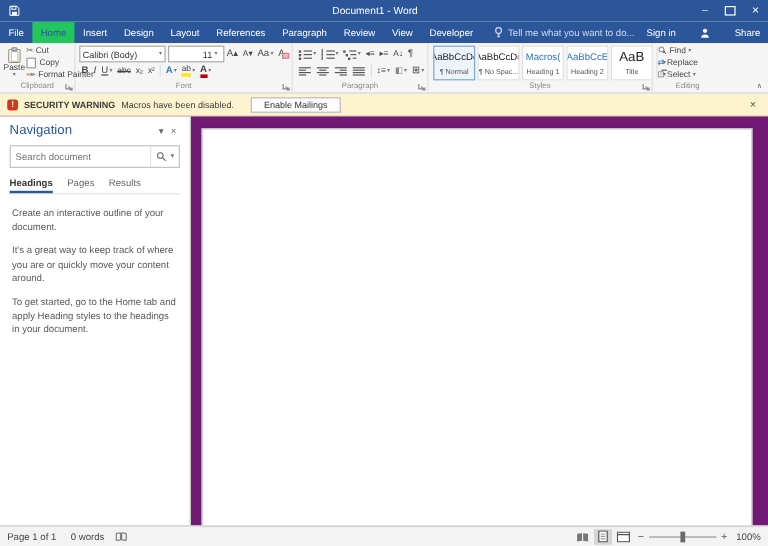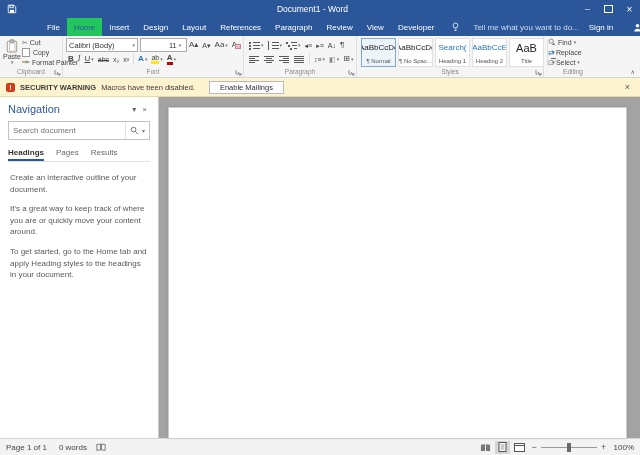--- a/index.html
+++ b/index.html
@@ -9,24 +9,24 @@
   
   .titlebar{flex:0 0 18px;background:#2b579a;color:#fff;display:flex;align-items:center;position:relative;}
   .qat{display:flex;align-items:center;padding-left:7px;gap:4px;position:relative;z-index:2;}
   .doc-title{position:absolute;left:0;right:15px;text-align:center;font-size:8.5px;pointer-events:none;}
   .win-controls{margin-left:auto;display:flex;position:relative;z-index:2;}
   .wc{width:21px;height:18px;display:flex;align-items:center;justify-content:center;font-size:7px;}
   .wc .maxbox{width:7px;height:6px;border:1px solid #fff;display:block;}
   .wc.close{font-size:10px;}
 
   
-  .tabrow{flex:0 0 18px;background:#2b579a;display:flex;align-items:stretch;color:#fff;padding-left:40px;}
+  .tabrow{flex:0 0 18px;background:#2b579a;display:flex;align-items:stretch;color:#fff;}
   .tab{font-size:8px;padding:0 7px;display:flex;align-items:center;white-space:nowrap;}
   .tab.active{background:#22c55e;color:#2b579a;}
-  .tellme{display:flex;align-items:center;gap:13px;margin-left:10px;font-size:8px;color:#cfdcf0;white-space:nowrap;}
+  .tellme{display:flex;align-items:center;gap:3px;margin-left:10px;font-size:8px;color:#cfdcf0;white-space:nowrap;}
   .top-right{margin-left:auto;display:flex;align-items:center;}
   .signin{font-size:8px;padding:0 10px;white-space:nowrap;}
   .share{font-size:8px;display:flex;align-items:center;gap:20px;padding:0 10px;white-space:nowrap;}
 
   
   .ribbon{flex:0 0 41px;background:#f5f5f5;border-bottom:1px solid #d4d4d4;display:flex;position:relative;}
   .rgroup{display:flex;flex-direction:column;border-right:1px solid #e0e0e0;position:relative;}
   .rgroup-content{flex:1;display:flex;align-items:center;padding:1px 3px 0;}
   .rgroup-label{height:10px;font-size:6.5px;color:#8a8a8a;text-align:center;line-height:9px;}
   .launcher{position:absolute;right:1px;bottom:1px;line-height:0;}
@@ -79,21 +79,21 @@
 
   
   .msgbar{flex:0 0 18px;background:#fdf4cf;border-bottom:1px solid #e3d8a6;display:flex;align-items:center;padding:0 6px;}
   .warn-icon{width:9px;height:9px;background:#cf3a1b;color:#fff;font-size:7px;font-weight:bold;border-radius:2px;display:flex;align-items:center;justify-content:center;margin-right:5px;}
   .warn-title{font-size:7.5px;font-weight:bold;color:#3b3b3b;margin-right:5px;white-space:nowrap;}
   .warn-msg{font-size:7.5px;color:#3b3b3b;white-space:nowrap;}
   .enable-btn{margin-left:14px;font-size:7.5px;color:#333;background:#fdfdfd;border:1px solid #b9b9b9;padding:1px 10px;font-family:inherit;}
   .msg-close{margin-left:auto;font-size:9px;color:#555;padding:0 4px;}
 
   
-  .main{flex:1;display:flex;min-height:0;background:#a3a3a3;}
+  .main{flex:1;display:flex;min-height:0;background:#701a75;}
   .navpane{flex:0 0 158px;background:#fff;border-right:1px solid #c9c9c9;display:flex;flex-direction:column;}
   .nav-header{display:flex;align-items:center;padding:6px 8px 2px;}
   .nav-title{flex:1;color:#2b579a;font-size:11px;}
   .nav-hbtn{font-size:8px;color:#666;padding:0 3px;}
   .nav-search{margin:4px 8px 0;border:1px solid #c3c3c3;height:17px;display:flex;align-items:center;background:#fff;}
   .nav-search input{border:none;outline:none;flex:1;min-width:0;font-size:8px;padding:0 0 0 4px;color:#333;font-family:inherit;background:transparent;}
   .s-icons{display:flex;align-items:center;padding:0 4px;gap:3px;border-left:1px solid #e3e3e3;height:100%;}
   .nav-tabs{margin:8px 8px 0;border-bottom:1px solid #e3e3e3;display:flex;gap:12px;}
   .ntab{font-size:8px;color:#666;padding-bottom:2px;}
   .ntab.active{color:#333;font-weight:bold;border-bottom:2px solid #2b579a;}
@@ -343,21 +343,21 @@
         <div class="styles-row">
           <div class="style-card selected">
             <div class="sample">AaBbCcDc</div>
             <div class="sname">¶ Normal</div>
           </div>
           <div class="style-card">
             <div class="sample">AaBbCcDc</div>
             <div class="sname">¶ No Spac...</div>
           </div>
           <div class="style-card">
-            <div class="sample h1c">Search(</div>
+            <div class="sample h1c">Macros(</div>
             <div class="sname">Heading 1</div>
           </div>
           <div class="style-card">
             <div class="sample h2c">AaBbCcE</div>
             <div class="sname">Heading 2</div>
           </div>
           <div class="style-card">
             <div class="sample titlec">AaB</div>
             <div class="sname">Title</div>
           </div>

